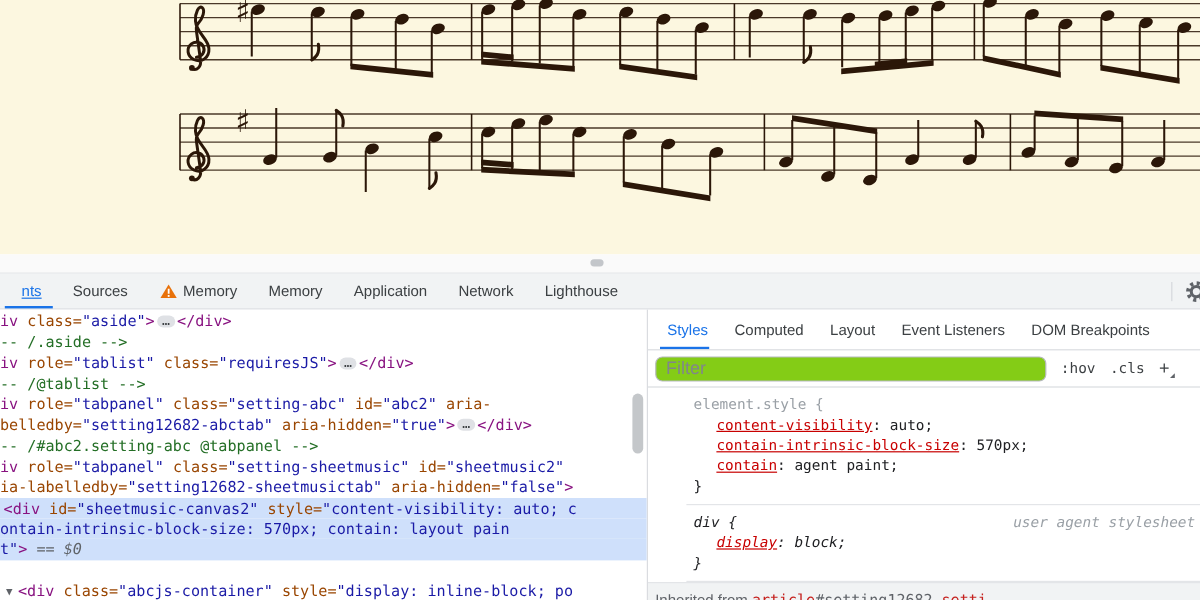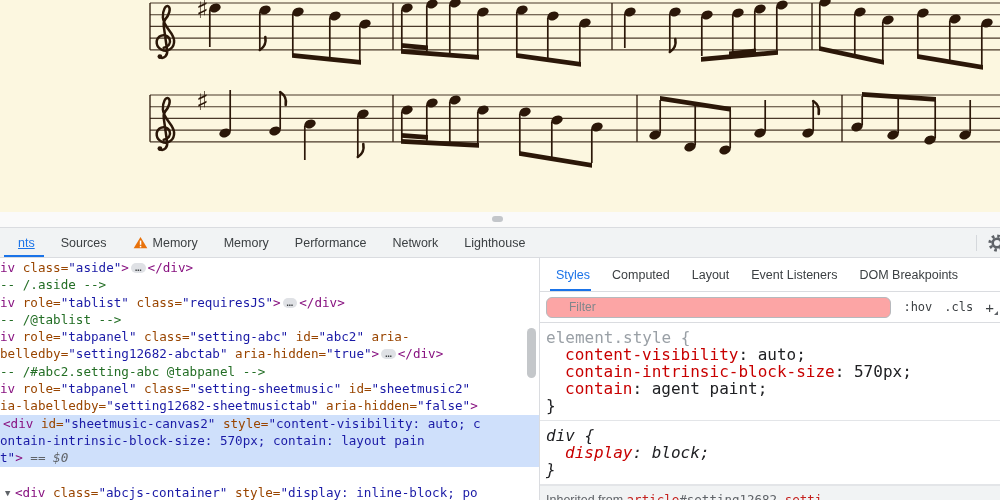--- a/index.html
+++ b/index.html
@@ -40,34 +40,34 @@
   .el-thumb{position:absolute;right:3px;top:70px;width:9px;height:50px;border-radius:5px;background:#c4c7ca;}
 
   
   .styles-panel{flex:1;overflow:hidden;background:#fff;display:flex;flex-direction:column;}
   .sp-tabs{height:33px;display:flex;align-items:center;font-size:12.5px;color:#3c4043;border-bottom:1px solid #dadce0;white-space:nowrap;overflow:hidden;flex:none;}
   .sp-tab{padding:0 11px;height:100%;display:flex;align-items:center;position:relative;}
   .sp-tab:first-child{padding-left:16px;}
   .sp-tab.active{color:#1a73e8;}
   .sp-tab.active::after{content:"";position:absolute;left:10px;right:10px;bottom:0;height:2px;background:#1a73e8;}
   .sp-filter-row{height:30px;display:flex;align-items:center;padding:0 6px;border-bottom:1px solid #dadce0;flex:none;}
-  .sp-filter{width:308px;height:19px;border:1px solid #b6b9bd;border-radius:6px;padding:0 22px;font-size:12px;color:#3c4043;outline:none;background:#fca5a5;}
+  .sp-filter{width:308px;height:19px;border:1px solid #b6b9bd;border-radius:6px;padding:0 8px;font-size:15px;color:#3c4043;outline:none;background:#84cc16;}
   .sp-filter::placeholder{color:#80868b;}
   .sp-toggle{margin-left:12px;font-size:12px;color:#3c4043;font-family:"DejaVu Sans Mono",monospace;white-space:nowrap;}
   .sp-plus{position:relative;font-size:15px;margin-left:12px;color:#3c4043;}
   .sp-plus::after{content:"";position:absolute;right:-4px;bottom:1px;border-left:4px solid transparent;border-bottom:4px solid #5f6368;}
-  .sp-rules{font-family:"DejaVu Sans Mono",monospace;font-size:16px;line-height:17px;color:#202124;}
+  .sp-rules{font-family:"DejaVu Sans Mono",monospace;font-size:12px;line-height:17px;color:#202124;margin-left:32px;}
   .sp-rule{padding:6px 4px 6px 6px;border-bottom:1px solid #e3e5e8;position:relative;}
   .sp-rule-head{display:flex;white-space:nowrap;overflow:hidden;}
   .sp-selector{}
   .sp-selector.gray{color:#9aa0a6;}
   .sp-origin{margin-left:auto;color:#9aa0a6;font-style:italic;padding-left:14px;}
   .sp-rule.ua{font-style:italic;}
   .decl{padding-left:19px;}
-  .decl .prop{color:#c80000;}
+  .decl .prop{color:#c80000;text-decoration:underline;}
   .sp-inherited{background:#f1f3f4;border-top:1px solid #e3e5e8;padding:6px 6px;font-size:12.5px;color:#5f6368;white-space:nowrap;overflow:hidden;flex:1;}
   .sp-inherited .mono{font-family:"DejaVu Sans Mono",monospace;}
   .ih-red{color:#c5221f;}
   .ih-dark{color:#5f6368;}
 </style>
 </head>
 <body>
 
 <div class="music-area">
   <svg id="music-svg" width="1000" height="212">
@@ -227,21 +227,21 @@
             <path d="M7.5 1 L14.3 12.3 H0.7 Z" fill="#e8710a"></path>
             <rect x="6.8" y="4.6" width="1.5" height="4.2" fill="#fff"></rect>
             <rect x="6.8" y="9.8" width="1.5" height="1.6" fill="#fff"></rect>
           </svg>
           <span>Memory</span>
         </div>
         <div class="dt-tab">
           <span>Memory</span>
         </div>
         <div class="dt-tab">
-          <span>Performance</span>
+          <span>Application</span>
         </div>
         <div class="dt-tab">
           <span>Network</span>
         </div>
         <div class="dt-tab">
           <span>Lighthouse</span>
         </div>
       </div>
     <div class="dt-toolbar-right">
       <div class="dt-divider"></div>
@@ -285,20 +285,21 @@
               <span class="sp-selector gray">element.style {</span>
             </div>
             <div class="decl"><span class="prop">content-visibility</span>: <span>auto</span>;</div>
             <div class="decl"><span class="prop">contain-intrinsic-block-size</span>: <span>570px</span>;</div>
             <div class="decl"><span class="prop">contain</span>: <span>agent paint</span>;</div>
             <div>}</div>
           </div>
           <div class="sp-rule ua">
             <div class="sp-rule-head">
               <span class="sp-selector">div {</span>
+              <span class="sp-origin">user agent stylesheet</span>
             </div>
             <div class="decl"><span class="prop">display</span>: <span>block</span>;</div>
             <div>}</div>
           </div>
         </div>
 
       <div class="sp-inherited">
         <span>Inherited from </span><span class="mono" id="inherited-parts"><span class="ih-red">article</span><span class="ih-dark">#setting12682</span><span class="ih-red">.setti…</span></span>
       </div>
     </div>

